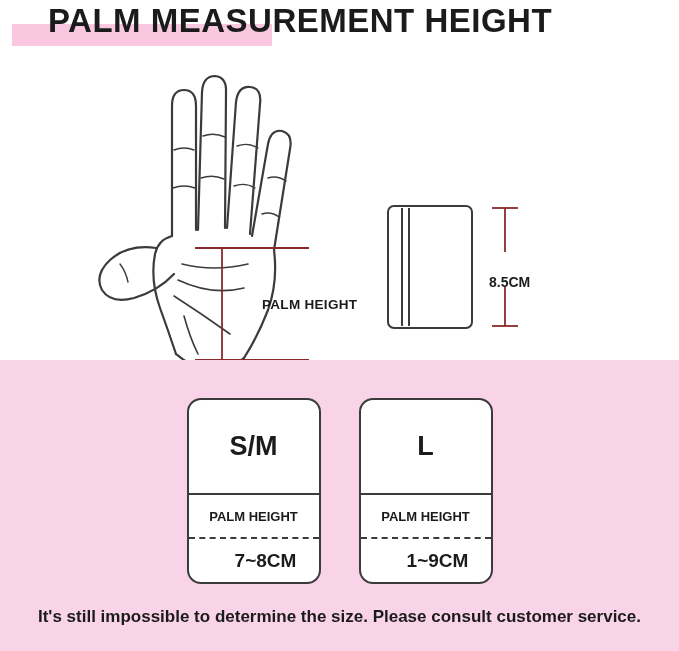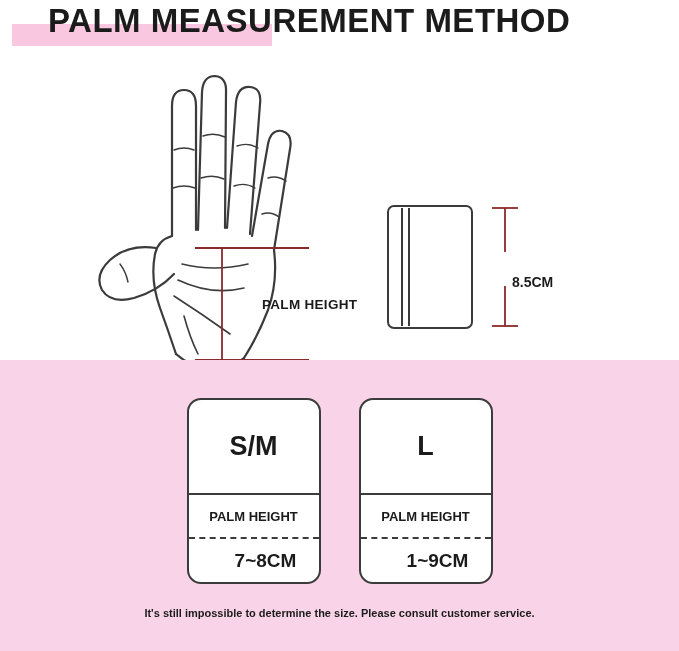--- a/index.html
+++ b/index.html
@@ -64,21 +64,20 @@
     left: 382px;
     top: 106px;
   }
   .card-dim-label {
     position: absolute;
     left: 489px;
     top: 220px;
     font-size: 14px;
     font-weight: bold;
     color: #1b1b1b;
-    margin-left: 23px;
   }
   .card-caption {
     position: absolute;
     left: 310px;
     top: 338px;
     font-size: 14.5px;
     font-weight: bold;
     color: #1b1b1b;
     white-space: nowrap;
   }
@@ -147,31 +146,31 @@
     color: #1b1b1b;
     width: 100%;
     padding-left: 24px;
   }
   .footer-note {
     position: absolute;
     left: 0;
     top: 247px;
     width: 679px;
     text-align: center;
-    font-size: 11px;
+    font-size: 17px;
     font-weight: bold;
     color: #1b1b1b;
   }
 </style>
 </head>
 <body>
 
 <div class="title-wrap">
   <div class="title-highlight"></div>
-  <div class="title-text">PALM MEASUREMENT METHOD</div>
+  <div class="title-text">PALM MEASUREMENT HEIGHT</div>
 </div>
 
 <div class="diagram">
 
   <svg class="hand-svg" width="260" height="310" viewBox="0 0 260 310">
     <g fill="none" stroke="#3b3b3b" stroke-width="2.2" stroke-linecap="round" stroke-linejoin="round">
 
       <path d="M110 178 L110 48 Q110 32 122 32 Q134 32 134 48 L134 172"></path>
 
       <path d="M136 172 L140 34 Q141 18 153 18 Q165 19 164 35 L163 170"></path>

